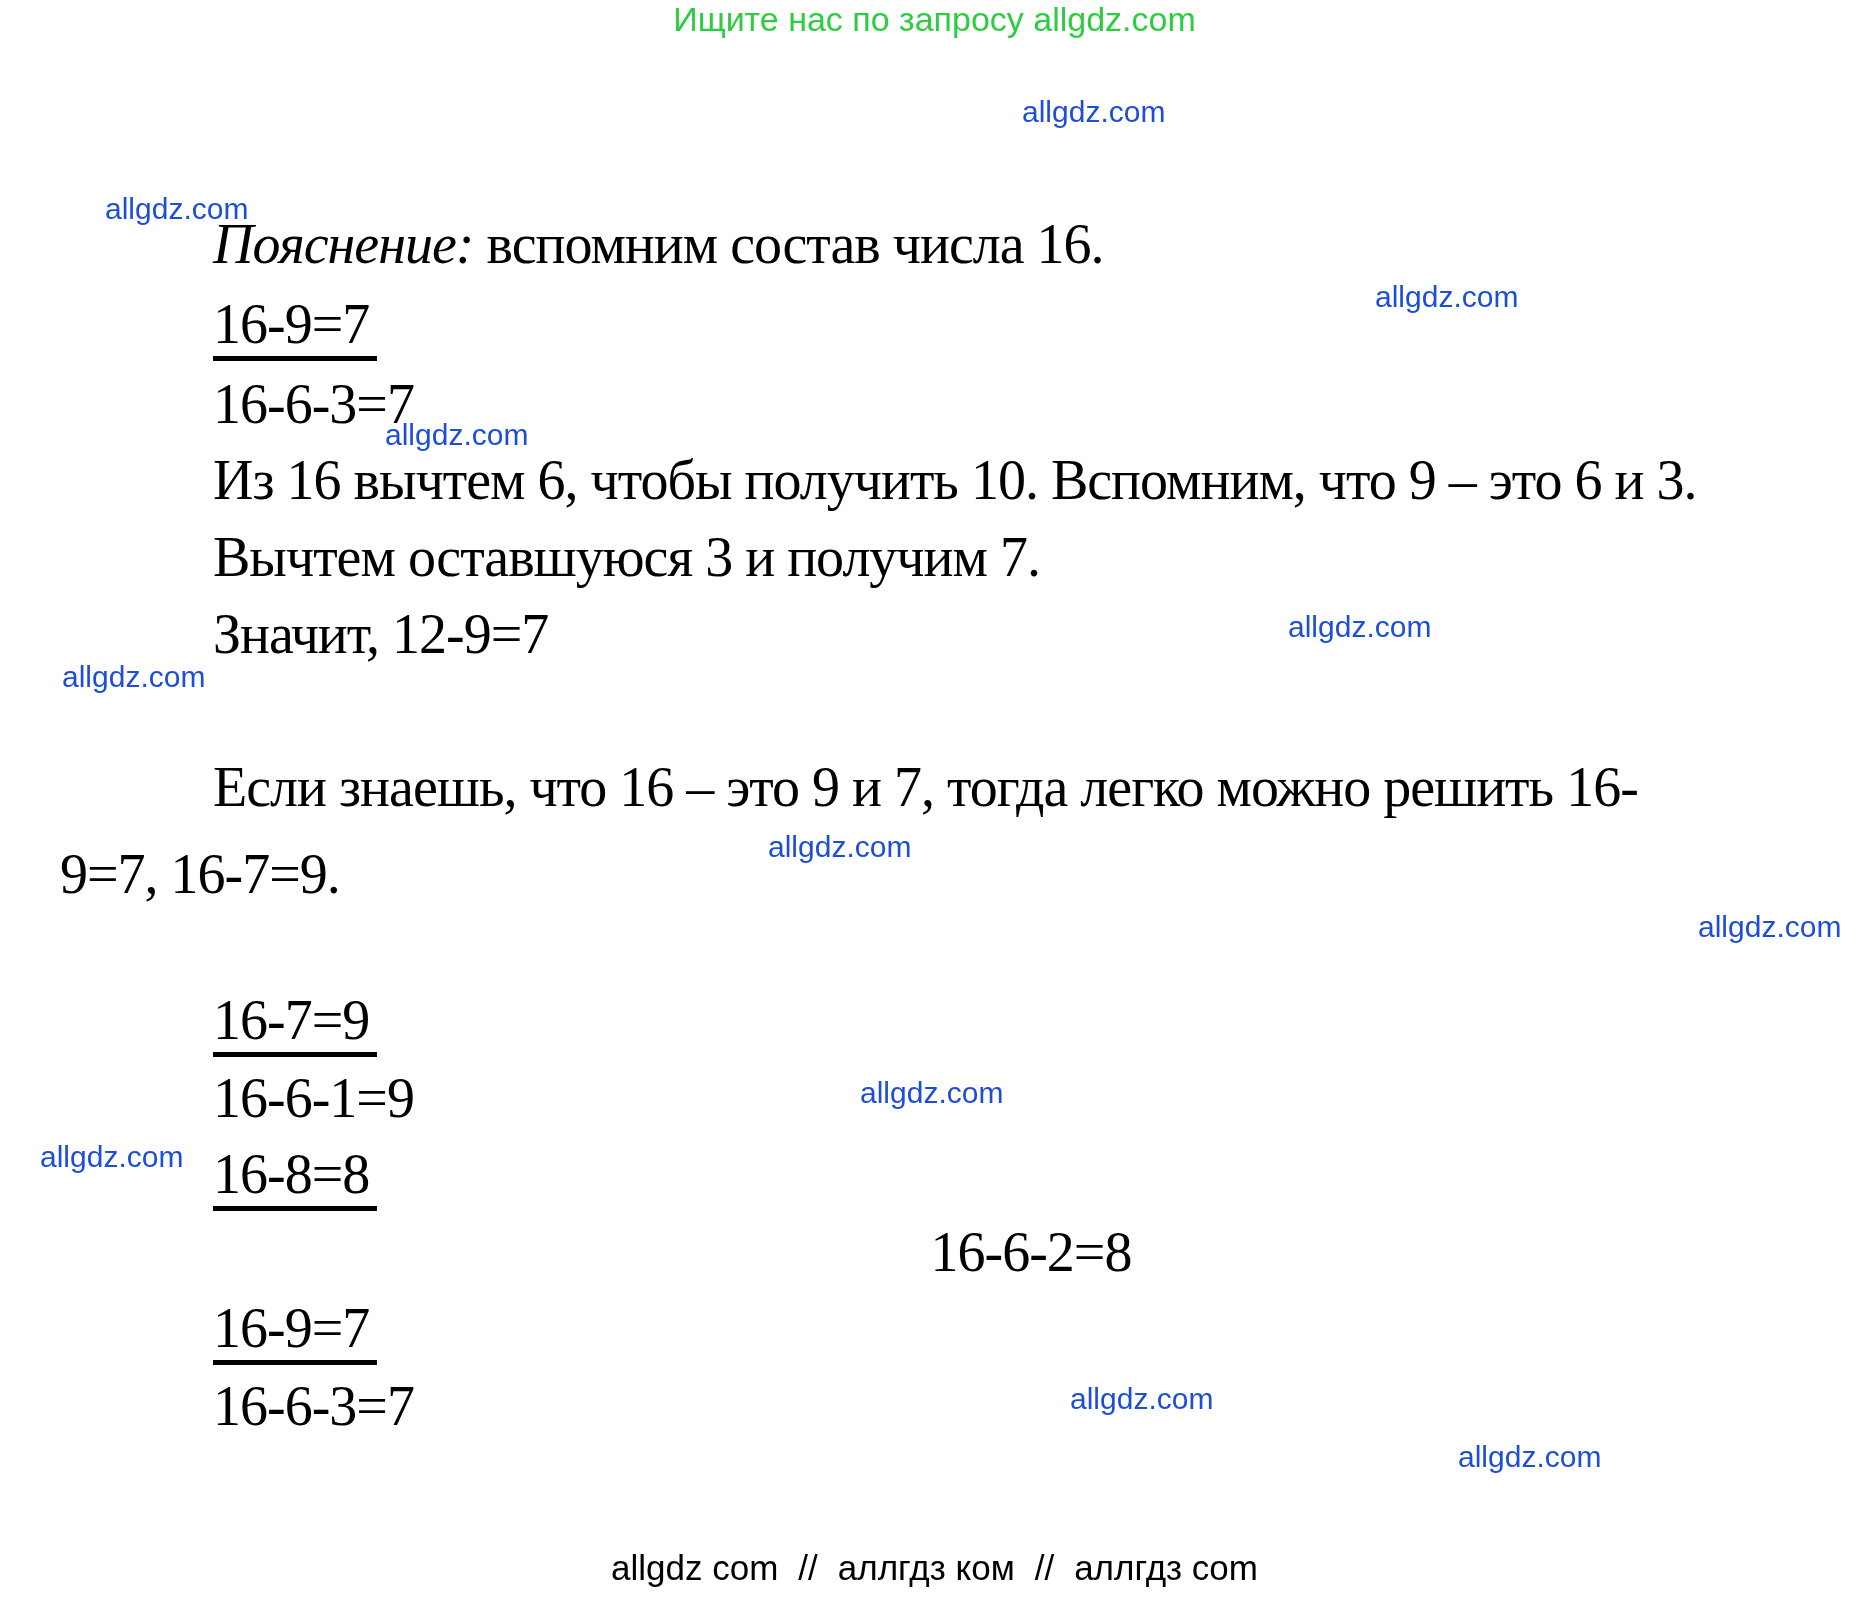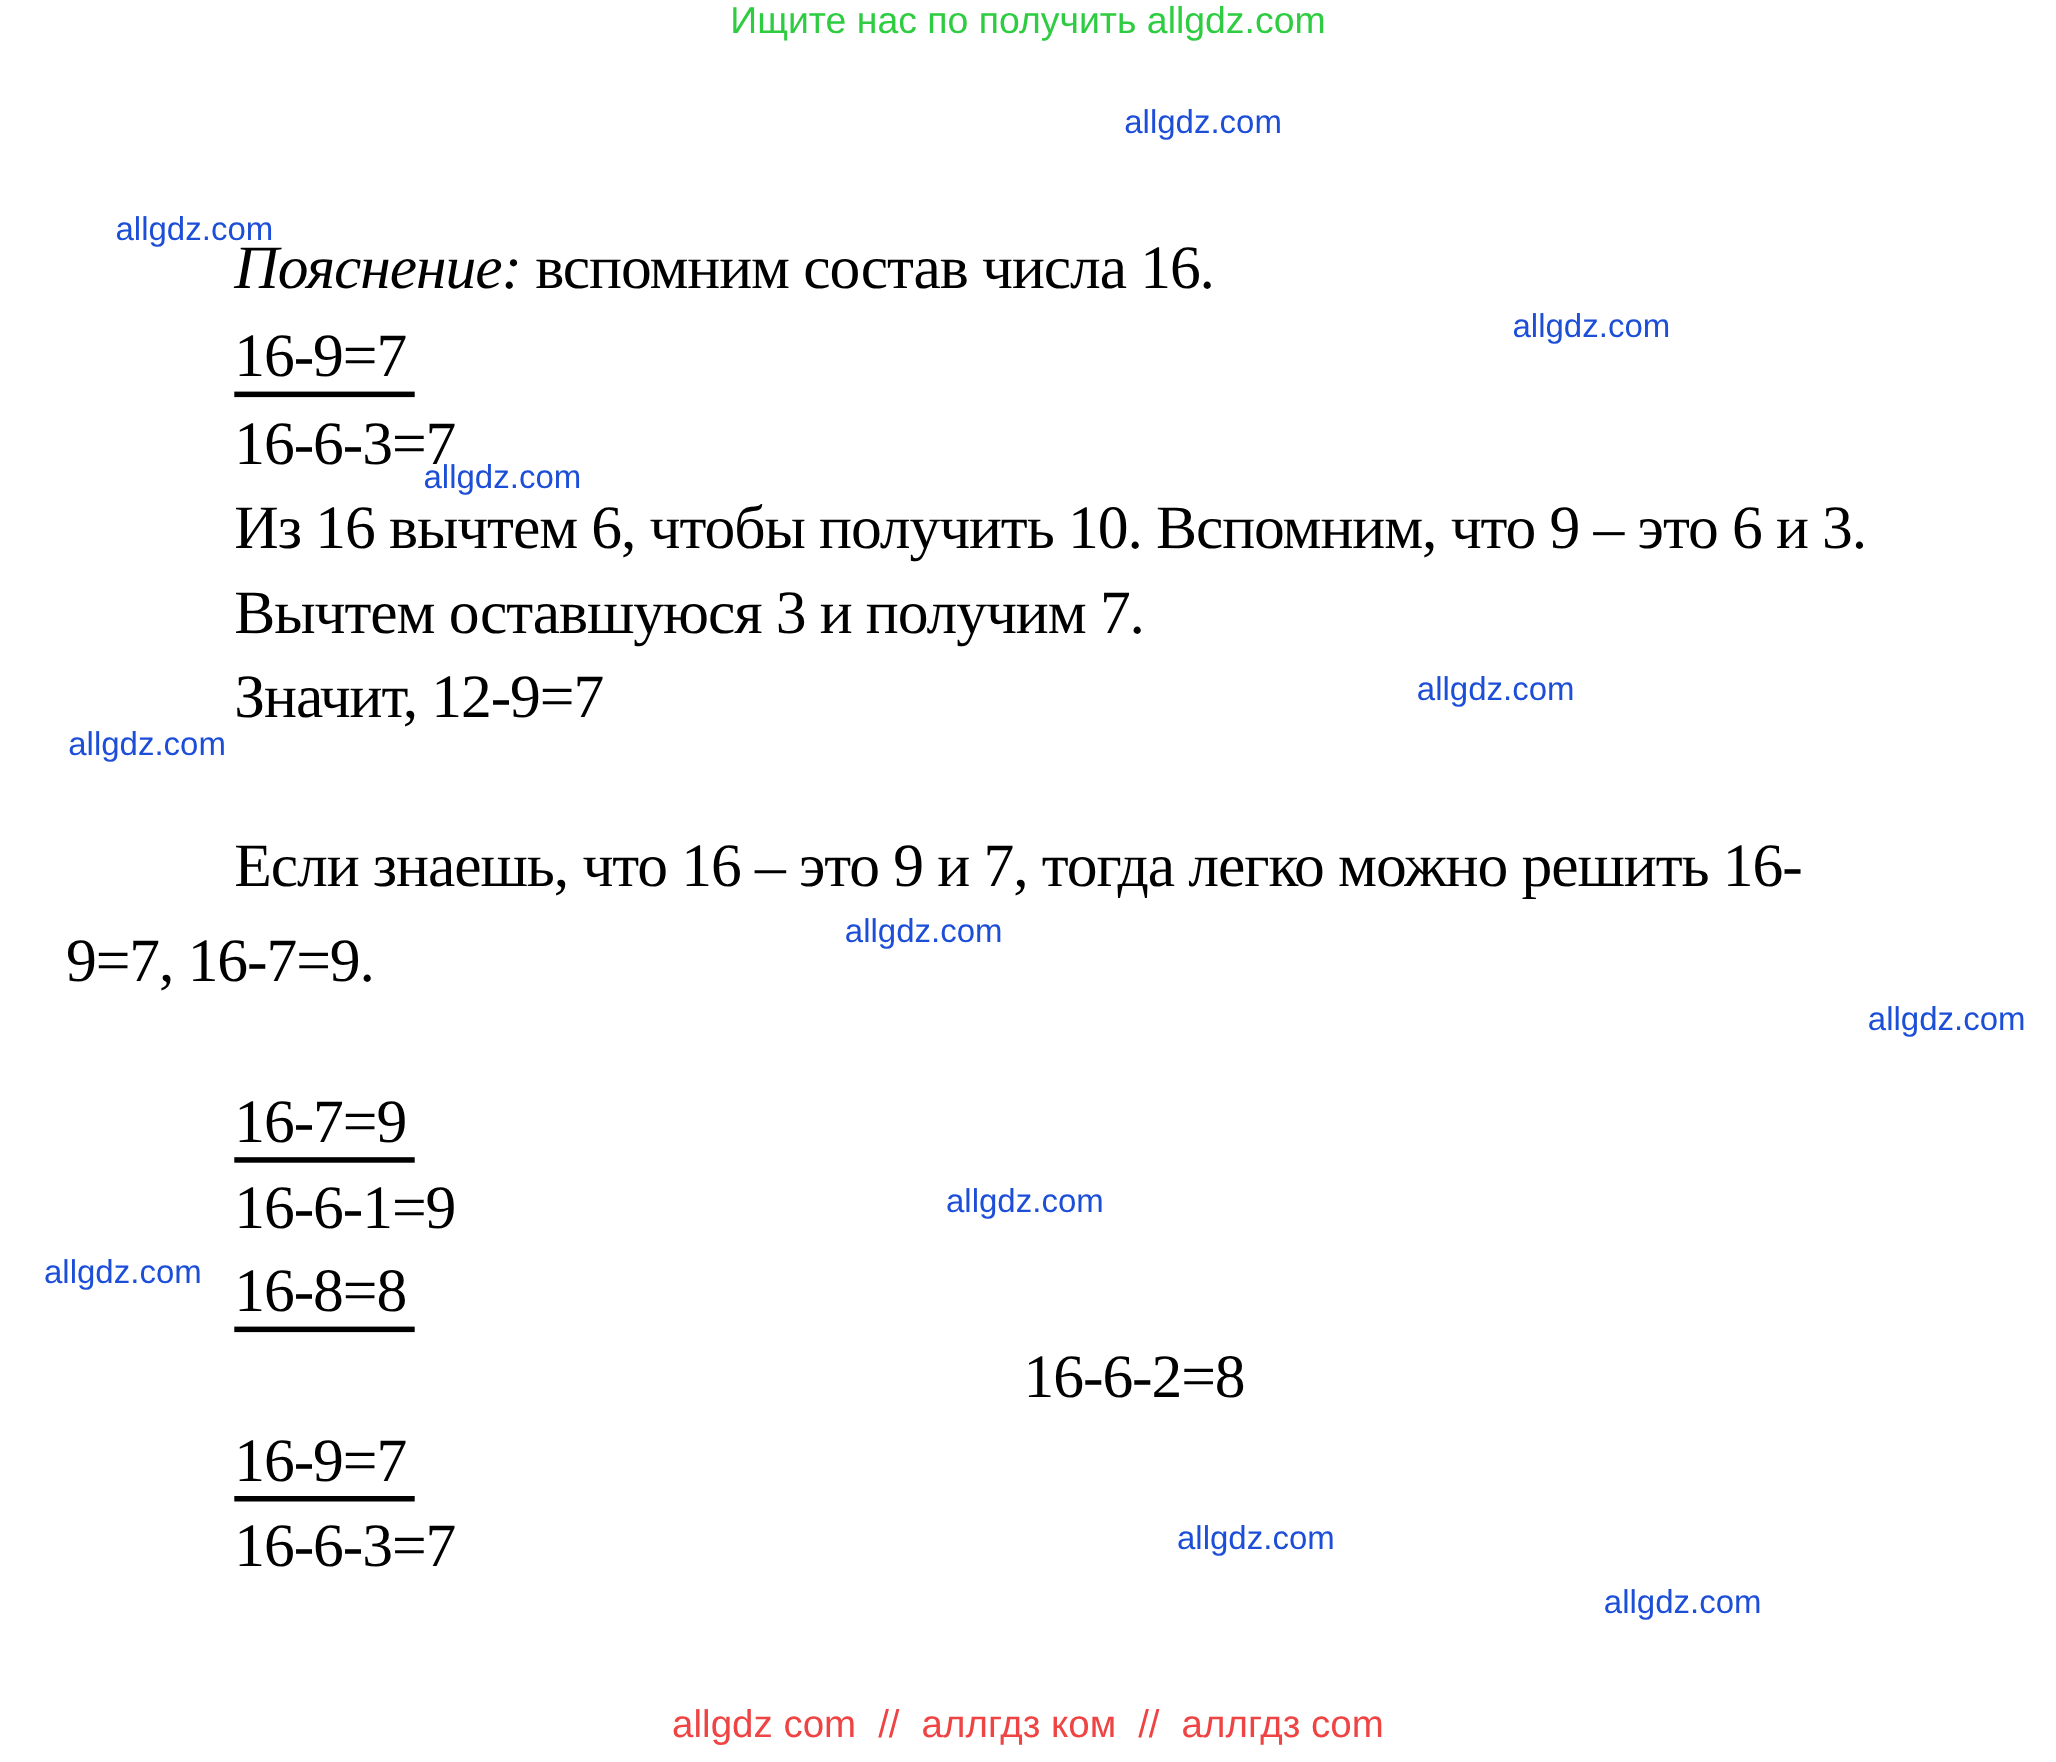--- a/index.html
+++ b/index.html
@@ -97,30 +97,30 @@
   .footer {
     position: absolute;
     left: 0;
     top: 1548px;
     width: 100%;
     display: flex;
     justify-content: center;
     gap: 20px;
     font-family: "Liberation Sans", "DejaVu Sans", sans-serif;
     font-size: 35px;
-    color: #ef4444;
+    color: #000000;
   }
   .footer span { white-space: nowrap; }
 </style>
 </head>
 <body>
 
 <div class="page">
 
-  <div class="promo">Ищите нас по получить allgdz.com</div>
+  <div class="promo">Ищите нас по запросу allgdz.com</div>
 
 
   <span class="wm wm1">allgdz.com</span>
   <span class="wm wm2">allgdz.com</span>
   <span class="wm wm3">allgdz.com</span>
   <span class="wm wm4">allgdz.com</span>
   <span class="wm wm5">allgdz.com</span>
   <span class="wm wm6">allgdz.com</span>
   <span class="wm wm7">allgdz.com</span>
   <span class="wm wm8">allgdz.com</span>

